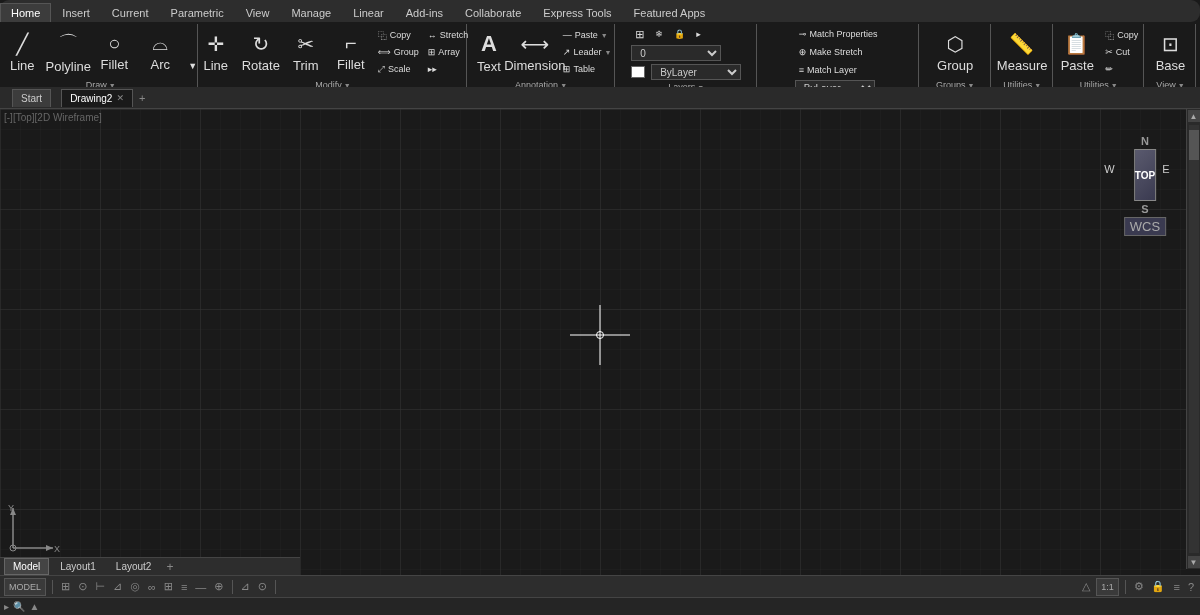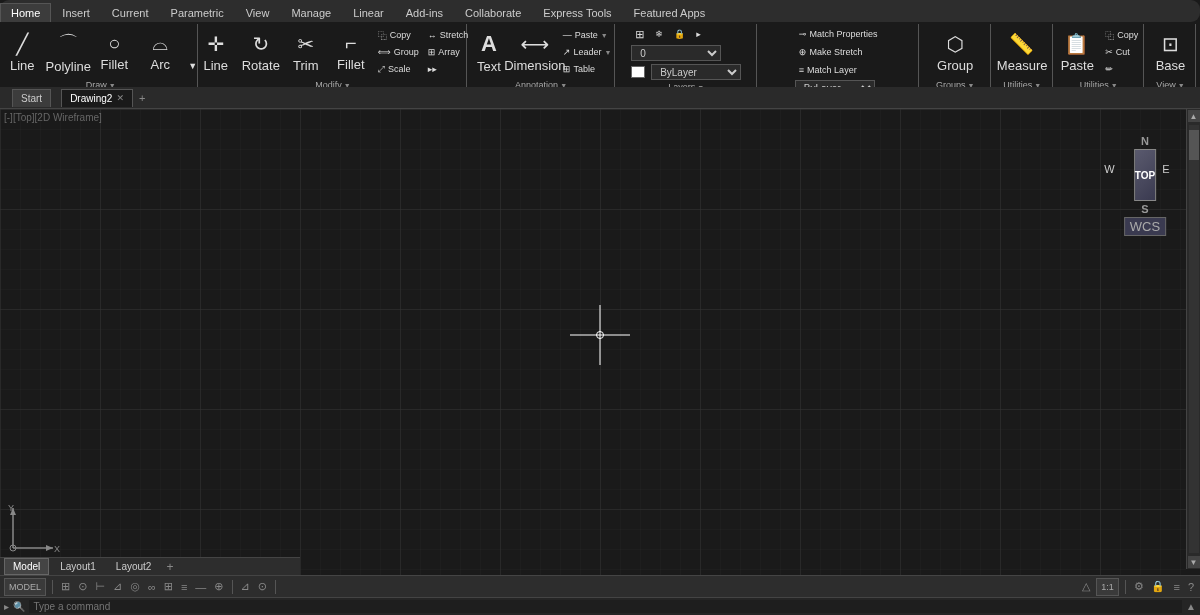--- a/index.html
+++ b/index.html
@@ -462,15 +462,14 @@
   <div class="status-sep"></div>
   <div class="status-icon">⚙</div>
   <div class="status-icon">🔒</div>
   <div class="status-icon">≡</div>
   <div class="status-icon">?</div>
 </div>
 
 <div id="cmdline">
   <span class="cmd-icon">▸</span>
   <span class="cmd-icon">🔍</span>
-  <input type="text" id="cmd-input" placeholder="Type a command" style="">
   <span class="cmd-icon">▲</span>
 </div>
 
 </body></html>

